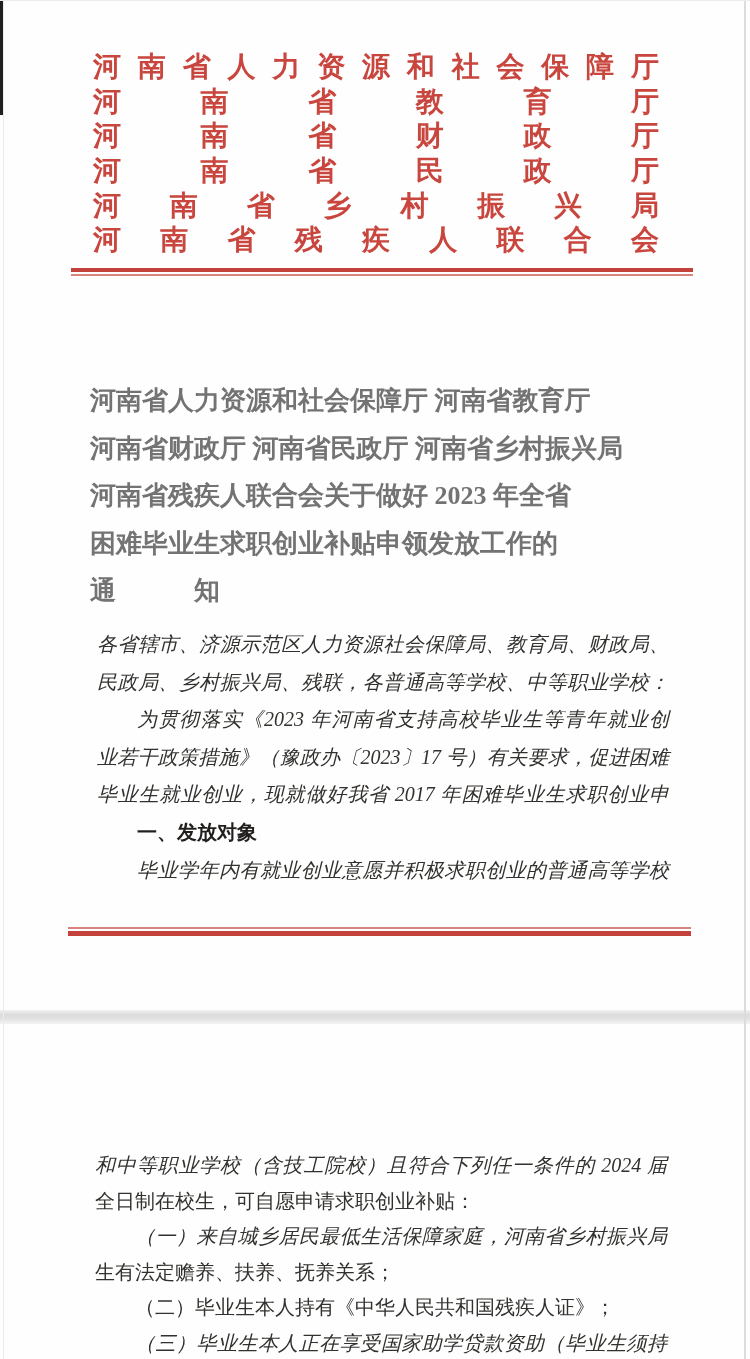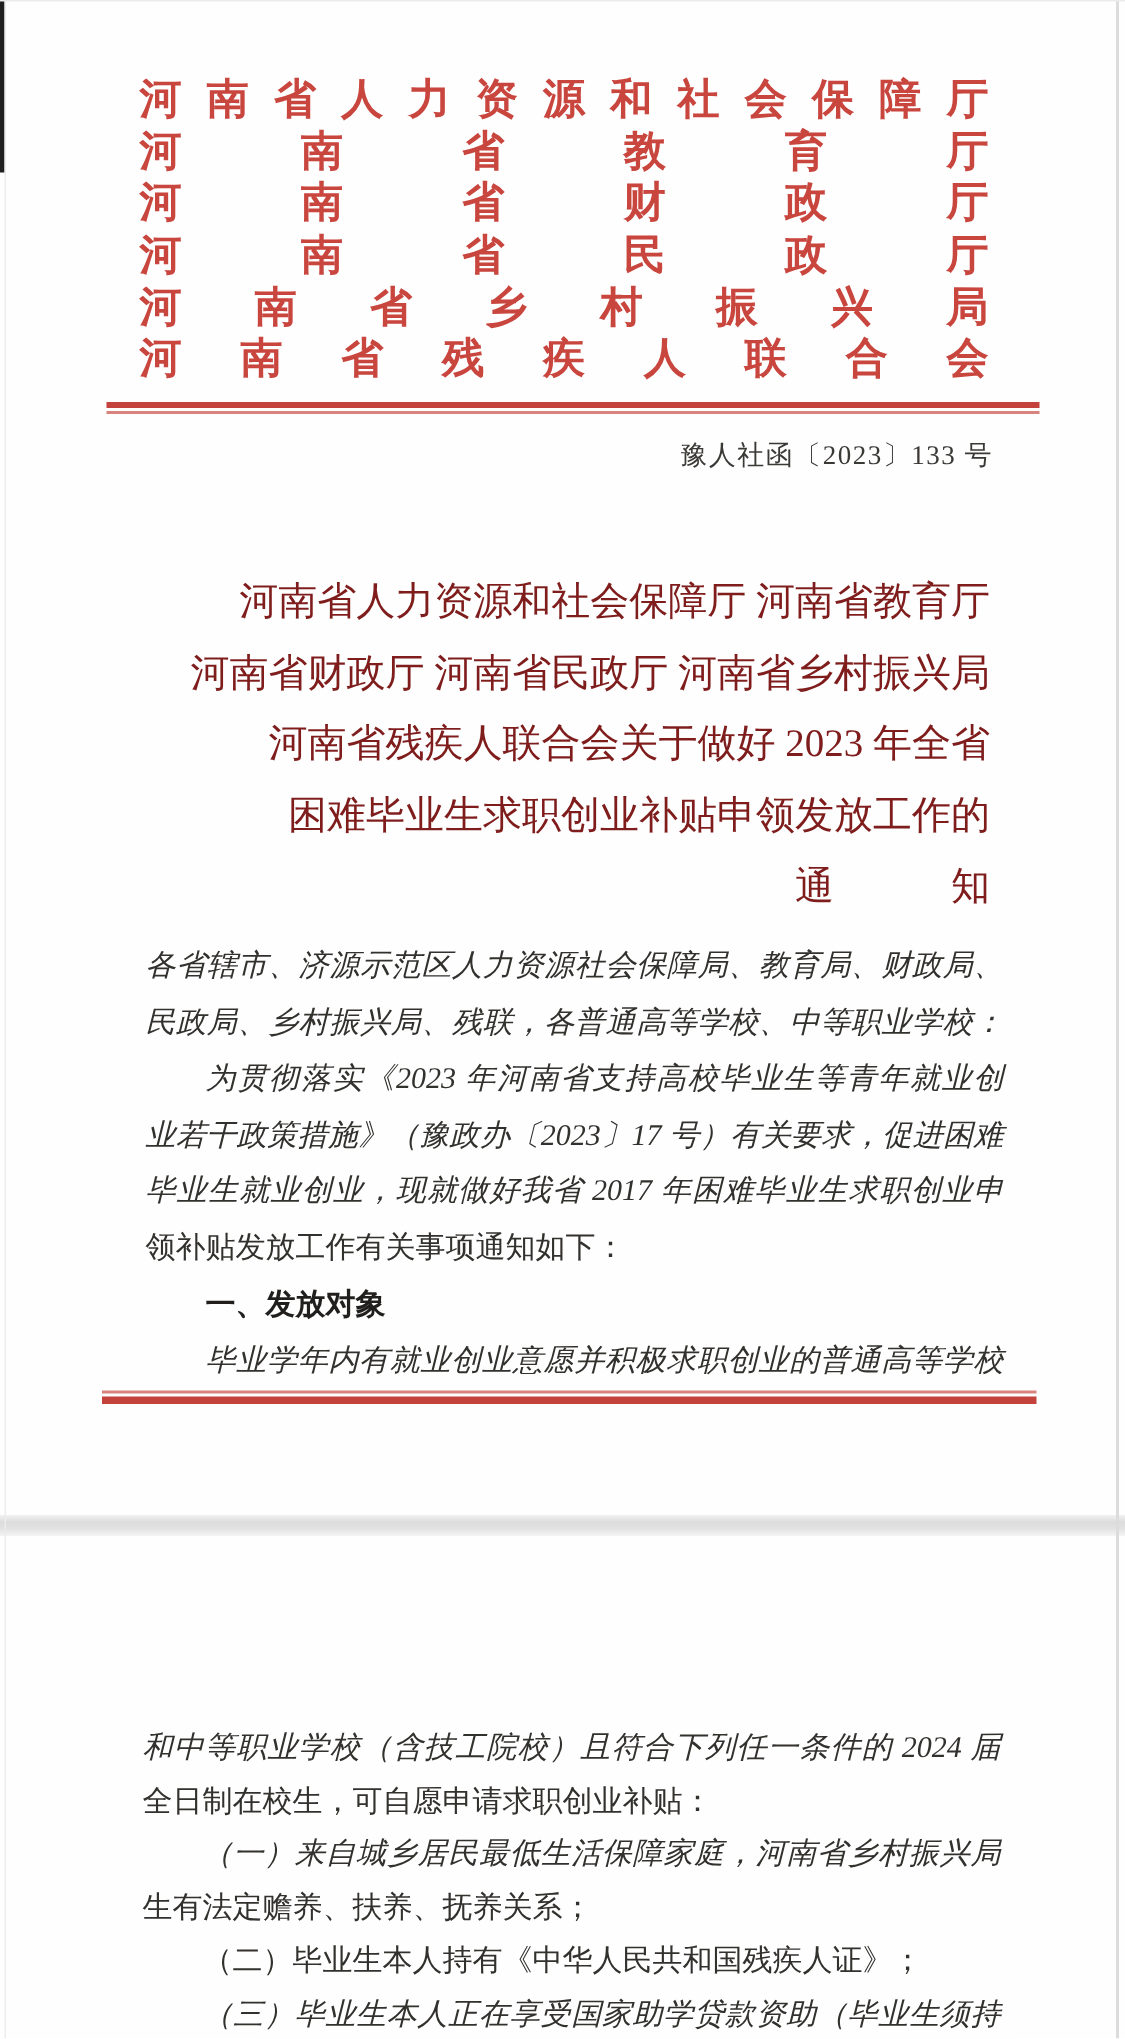--- a/index.html
+++ b/index.html
@@ -57,23 +57,23 @@
   
   #doc-number {
     position: absolute; top: 291px; right: 88px;
     font-size: 18px; color: #3a3936;
     letter-spacing: 1px;
   }
 
   
   #document-title {
     position: absolute; left: 90px; top: 377px; width: 570px;
-    text-align: right;
-    font-weight: normal;
-    color: #7f1d1d;
+    text-align: left;
+    font-weight: bold;
+    color: #737373;
     font-size: 26px;
   }
   .title-line {
     height: 47.5px;
     line-height: 47.5px;
     white-space: pre;
   }
 
   
   .body-block {
@@ -162,37 +162,35 @@
         <span>会</span>
       </div>
     </div>
 
   <div class="rule" id="red-rule-top">
     <div class="thick"></div>
     <div class="gap"></div>
     <div class="thin"></div>
   </div>
 
-  <div id="doc-number">豫人社函〔2023〕133 号</div>
 
   <div id="document-title">
       <div class="title-line">河南省人力资源和社会保障厅 河南省教育厅</div>
       <div class="title-line">河南省财政厅 河南省民政厅 河南省乡村振兴局</div>
       <div class="title-line">河南省残疾人联合会关于做好 2023 年全省</div>
       <div class="title-line">困难毕业生求职创业补贴申领发放工作的</div>
       <div class="title-line">通　　　知</div>
     </div>
 
   <div class="body-block" id="page1-body">
       <div class="bline fill">各省辖市、济源示范区人力资源社会保障局、教育局、财政局、</div>
       <div class="bline fill">民政局、乡村振兴局、残联，各普通高等学校、中等职业学校：</div>
       <div class="bline fill ind">为贯彻落实《2023 年河南省支持高校毕业生等青年就业创</div>
       <div class="bline fill">业若干政策措施》（豫政办〔2023〕17 号）有关要求，促进困难</div>
       <div class="bline fill">毕业生就业创业，现就做好我省 2017 年困难毕业生求职创业申</div>
-      <div class="bline">领补贴发放工作有关事项通知如下：</div>
       <div class="bline ind bold">一、发放对象</div>
       <div class="bline fill ind">毕业学年内有就业创业意愿并积极求职创业的普通高等学校</div>
     </div>
 
   <div class="rule" id="red-rule-bottom">
     <div class="thin"></div>
     <div class="gap"></div>
     <div class="thick"></div>
   </div>
 </div>

